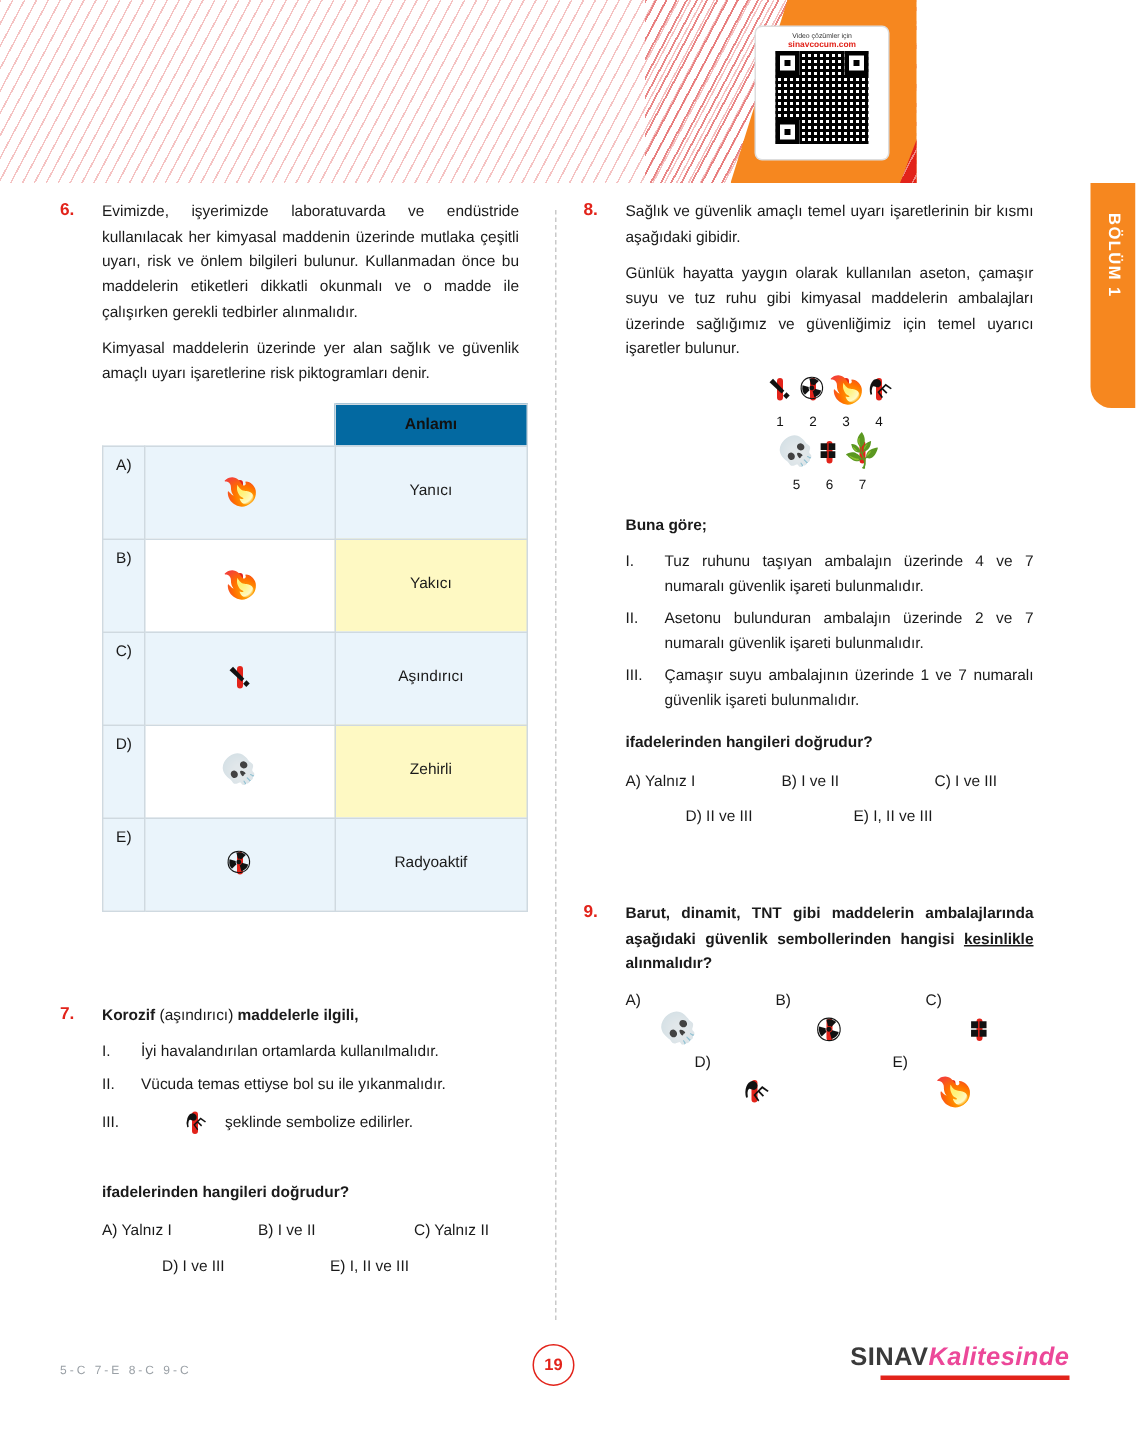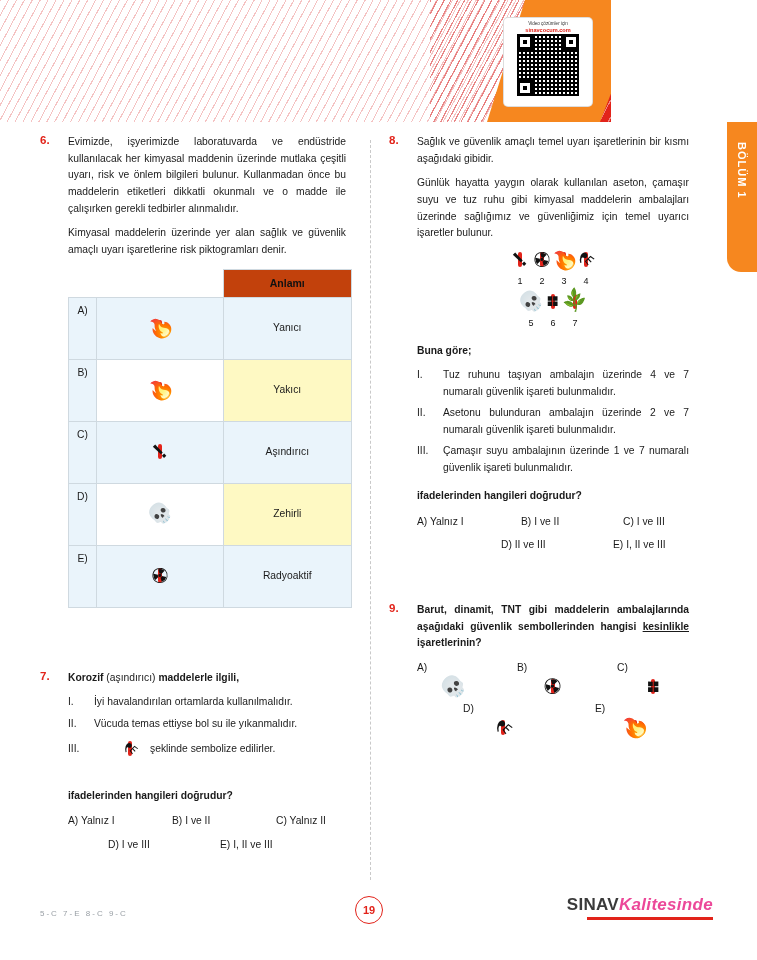--- a/index.html
+++ b/index.html
@@ -137,21 +137,21 @@
     display:flex; align-items:center; justify-content:center;
     font-size:20px; color:#111; line-height:1;
   }
 
   
   .tbl { margin-top:10px; border-collapse:collapse; width:284px; }
   .tbl th, .tbl td { border:1px solid #cfd9e0; }
   .tbl th.head-empty { border:none; background:transparent; width:28px; }
   .tbl th.head-blank { border:none; background:transparent; }
   .tbl th.head-anlam {
-    background:#c2410c; font-size:10.5px; font-weight:bold; padding:5px 0; text-align:center;
+    background:#0369a1; font-size:10.5px; font-weight:bold; padding:5px 0; text-align:center;
     color:#111;
   }
   .tbl td.lbl {
     width:28px; text-align:center; font-size:10.3px; vertical-align:top; padding-top:5px;
     background:#eaf4fb;
   }
   .tbl td.pic-cell { width:126px; height:62px; text-align:center; background:#fff; }
   .tbl td.mean { width:128px; text-align:center; font-size:10.3px; background:#fef9c3; }
   .tbl tr.alt td.pic-cell { background:#eaf4fb; }
   .tbl tr.alt td.mean { background:#eaf4fb; }
@@ -386,32 +386,32 @@
         </li>
       </ul>
       <p class="b" style="margin-top:12px;">ifadelerinden hangileri doğrudur?</p>
       <div class="opts">
         <div class="row1">
           <span style="width:104px;">A) Yalnız I</span>
           <span style="width:102px;">B) I ve II</span>
           <span>C) I ve III</span>
         </div>
         <div class="row2">
-          <span style="width:112px;margin-left:44px;">D) II ve III</span>
+          <span style="width:112px;">D) II ve III</span>
           <span>E) I, II ve III</span>
         </div>
       </div>
     </div>
   </div>
 
   <div class="q" style="margin-top:48px;">
     <div class="q-num">9.</div>
     <div class="q-body">
       <p class="b">
-        <span>Barut, dinamit, TNT gibi maddelerin ambalajlarında aşağıdaki güvenlik sembollerinden hangisi </span><span class="u">kesinlikle</span><span> işaretlerinin?</span>
+        <span>Barut, dinamit, TNT gibi maddelerin ambalajlarında aşağıdaki güvenlik sembollerinden hangisi </span><span class="u">kesinlikle</span><span> alınmalıdır?</span>
       </p>
 
       <div class="q9grid">
         <div class="q9row">
           <div class="q9cell">
             <div class="olbl">A)</div>
             <div class="ob">
                 <span class="pic"><span class="dia" style="width:42px;height:42px;"><span class="inner" style="font-size:21px;">💀</span></span></span>
               </div>
           </div>

